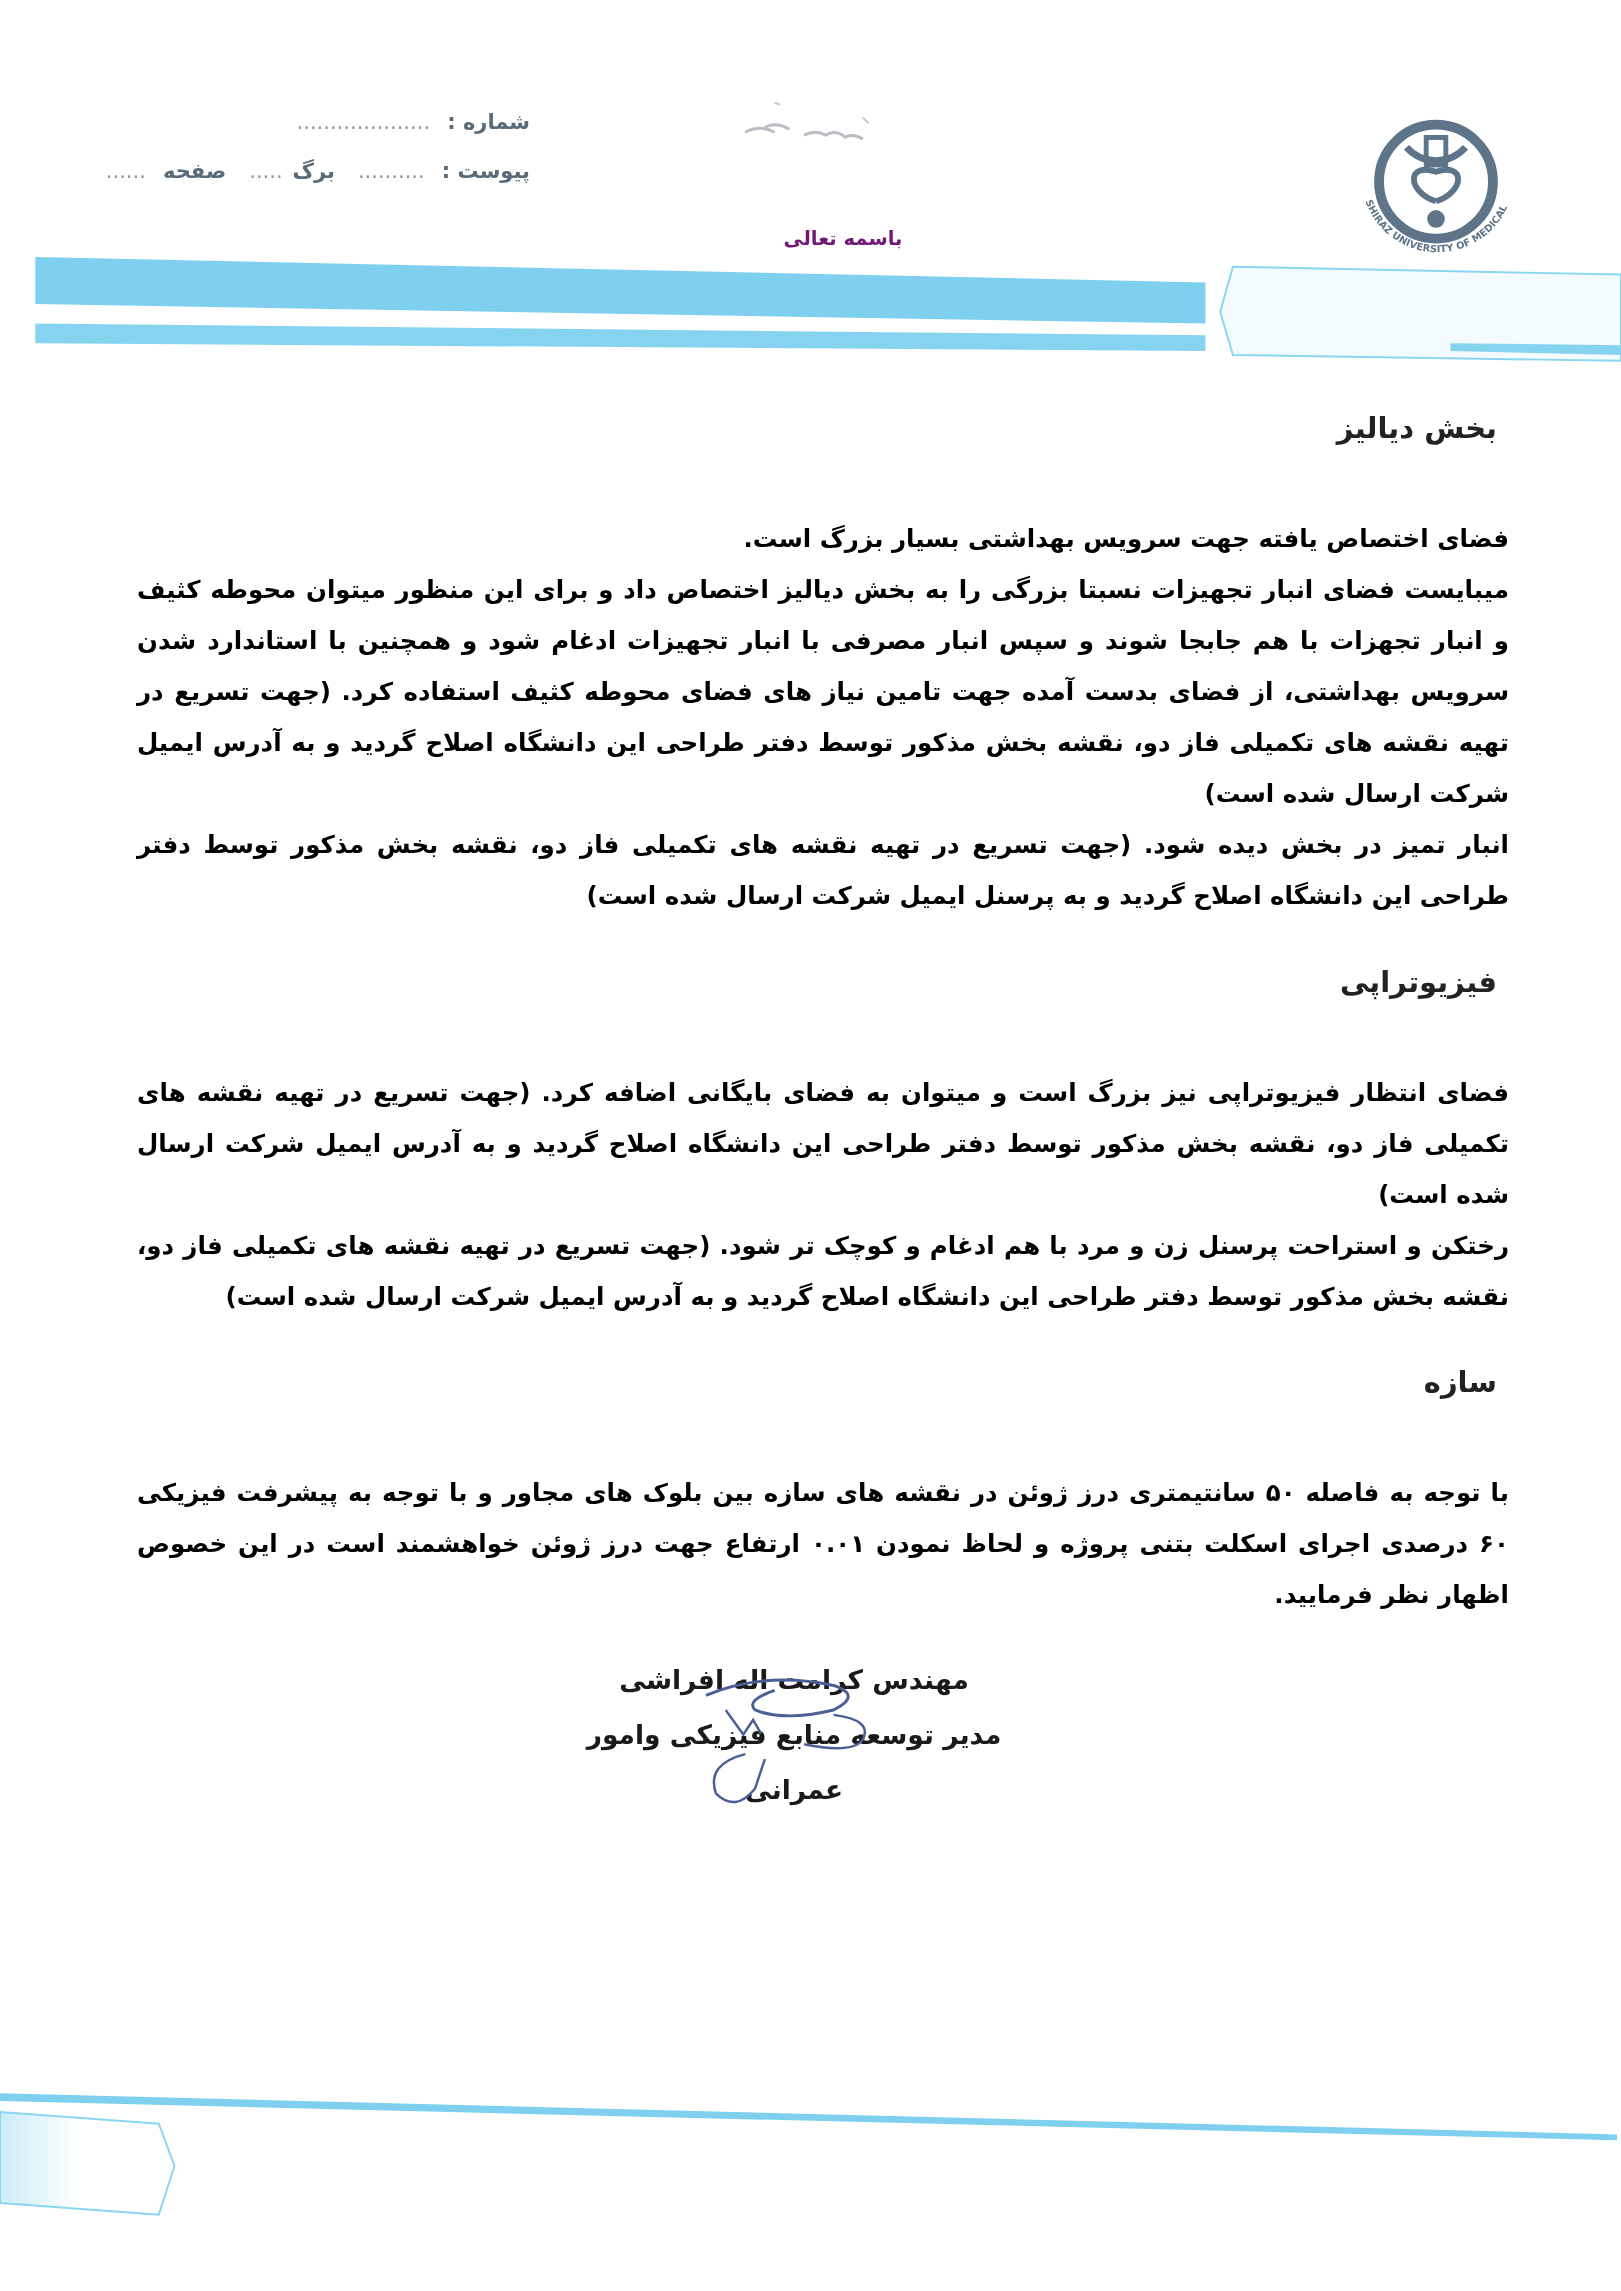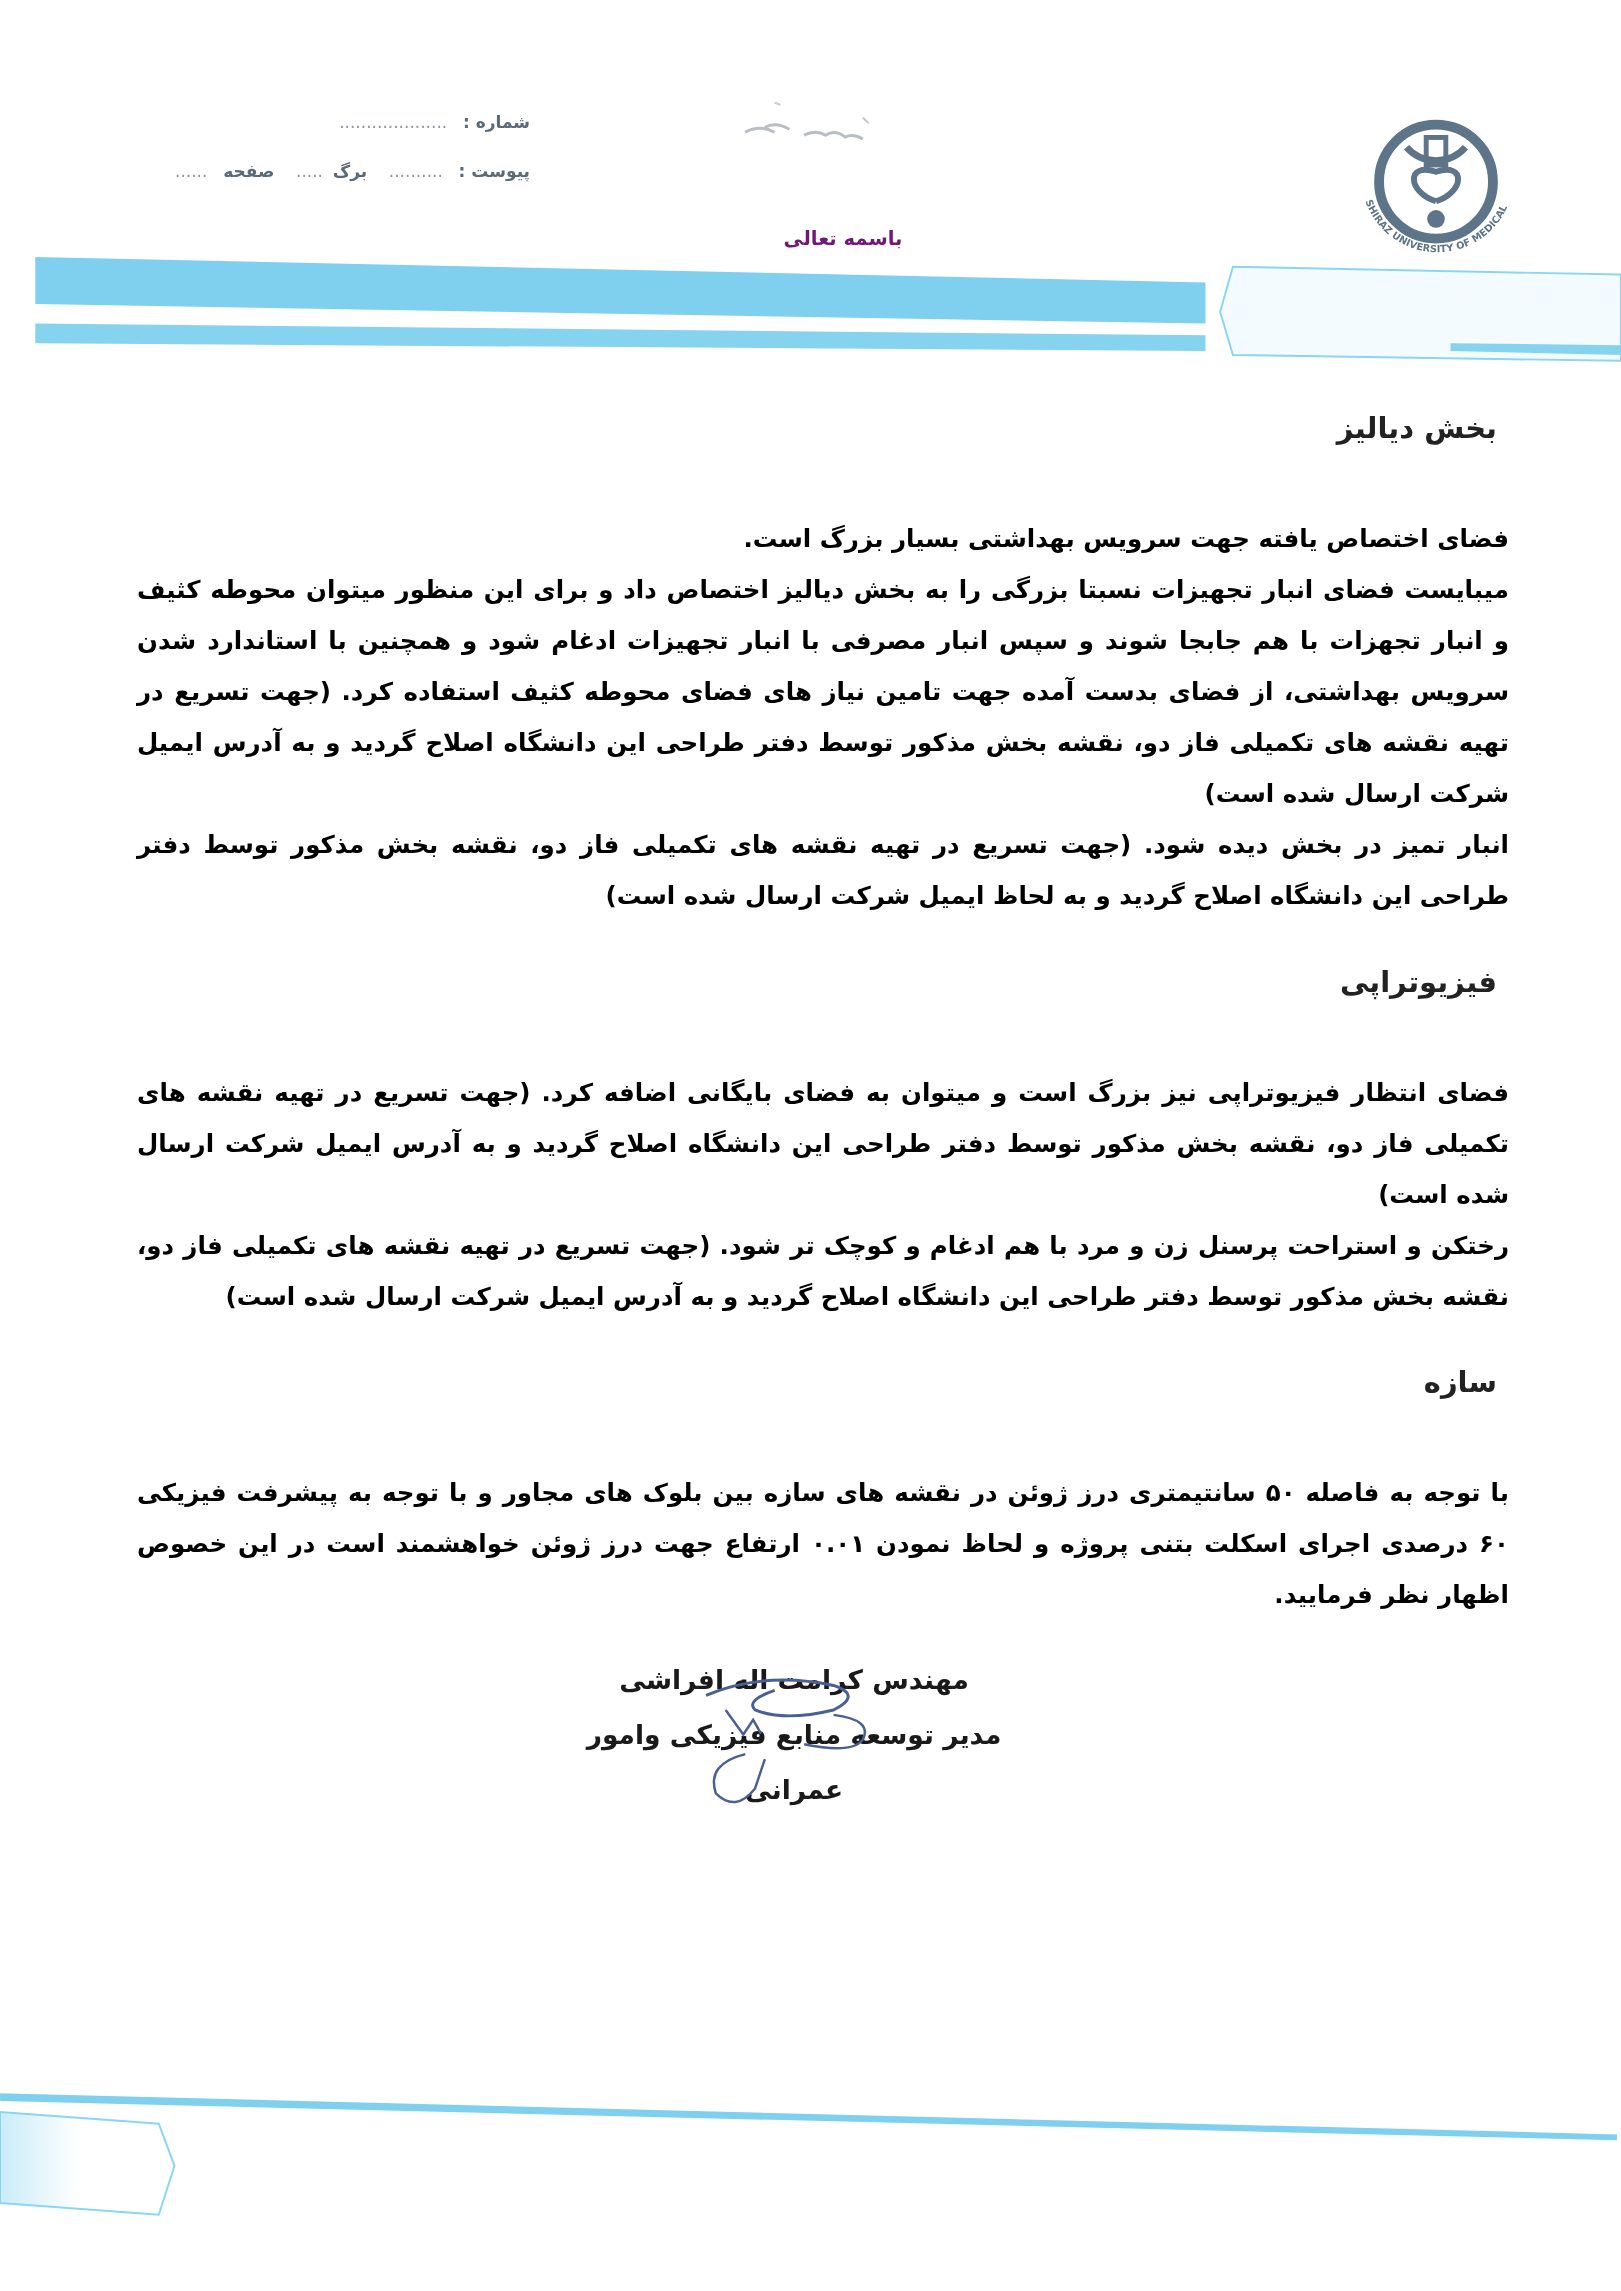--- a/index.html
+++ b/index.html
@@ -2,21 +2,21 @@
 <html><head>
 <meta charset="utf-8">
 <style>
   html, body { margin: 0; padding: 0; background: #ffffff; }
   body { width: 1621px; height: 2292px; position: relative; overflow: hidden;
          font-family: "DejaVu Sans", sans-serif; color: #1a1a1a; }
   .abs { position: absolute; }
 
   
   .meta-block { left: 118px; top: 98px; width: 412px; direction: rtl; text-align: right;
-                color: #5a6a78; font-size: 17px; font-weight: bold; }
+                color: #5a6a78; font-size: 21px; font-weight: bold; }
   .meta-row { height: 49px; line-height: 49px; white-space: nowrap; }
   .meta-row .dots { color: #8a97a3; font-weight: normal; letter-spacing: 1px; margin-right: 9.8px; }
   .meta-row .sub { margin-right: 15.7px; }
 
   .watermark { left: 706px; top: 88px; width: 245px; height: 59px; }
   .basmala { left: 745px; top: 227px; width: 196px; text-align: center; direction: rtl;
              color: #701a75; font-size: 19.6px; font-weight: bold; }
 
   .logo { left: 1328px; top: 54px; width: 216px; height: 216px; }
   .header-svg { left: 0; top: 245px; width: 1621px; height: 118px; }
@@ -86,21 +86,21 @@
   <polygon points="1258,22 1654,30 1654,118 1258,112 1245,68" fill="#f3fbfe" stroke="#8ad6f2" stroke-width="2"></polygon>
   <polygon points="1480,100 1654,102 1654,112 1480,108" fill="#86d3f0"></polygon>
 </svg>
 
 <div class="abs content">
 
   <h2 class="section-title">بخش دیالیز</h2>
   <div class="gap-title"></div>
   <p class="para">فضای اختصاص یافته جهت سرویس بهداشتی بسیار بزرگ است.</p>
   <p class="para light">میبایست فضای انبار تجهیزات نسبتا بزرگی را به بخش دیالیز اختصاص داد و برای این منظور میتوان محوطه کثیف و انبار تجهزات با هم جابجا شوند و سپس انبار مصرفی با انبار تجهیزات ادغام شود و همچنین با استاندارد شدن سرویس بهداشتی، از فضای بدست آمده جهت تامین نیاز های فضای محوطه کثیف استفاده کرد. (جهت تسریع در تهیه نقشه های تکمیلی فاز دو، نقشه بخش مذکور توسط دفتر طراحی این دانشگاه اصلاح گردید و به آدرس ایمیل شرکت ارسال شده است)</p>
-  <p class="para light">انبار تمیز در بخش دیده شود. (جهت تسریع در تهیه نقشه های تکمیلی فاز دو، نقشه بخش مذکور توسط دفتر طراحی این دانشگاه اصلاح گردید و به لحاظ ایمیل شرکت ارسال شده است)</p>
+  <p class="para light">انبار تمیز در بخش دیده شود. (جهت تسریع در تهیه نقشه های تکمیلی فاز دو، نقشه بخش مذکور توسط دفتر طراحی این دانشگاه اصلاح گردید و به پرسنل ایمیل شرکت ارسال شده است)</p>
   <div class="gap-sec"></div>
 
   <h2 class="section-title">فیزیوتراپی</h2>
   <div class="gap-title"></div>
   <p class="para light">فضای انتظار فیزیوتراپی نیز بزرگ است و میتوان به فضای بایگانی اضافه کرد. (جهت تسریع در تهیه نقشه های تکمیلی فاز دو، نقشه بخش مذکور توسط دفتر طراحی این دانشگاه اصلاح گردید و به آدرس ایمیل شرکت ارسال شده است)</p>
   <p class="para light">رختکن و استراحت پرسنل زن و مرد با هم ادغام و کوچک تر شود. (جهت تسریع در تهیه نقشه های تکمیلی فاز دو، نقشه بخش مذکور توسط دفتر طراحی این دانشگاه اصلاح گردید و به آدرس ایمیل شرکت ارسال شده است)</p>
   <div class="gap-sec"></div>
 
   <h2 class="section-title">سازه</h2>
   <div class="gap-title"></div>

